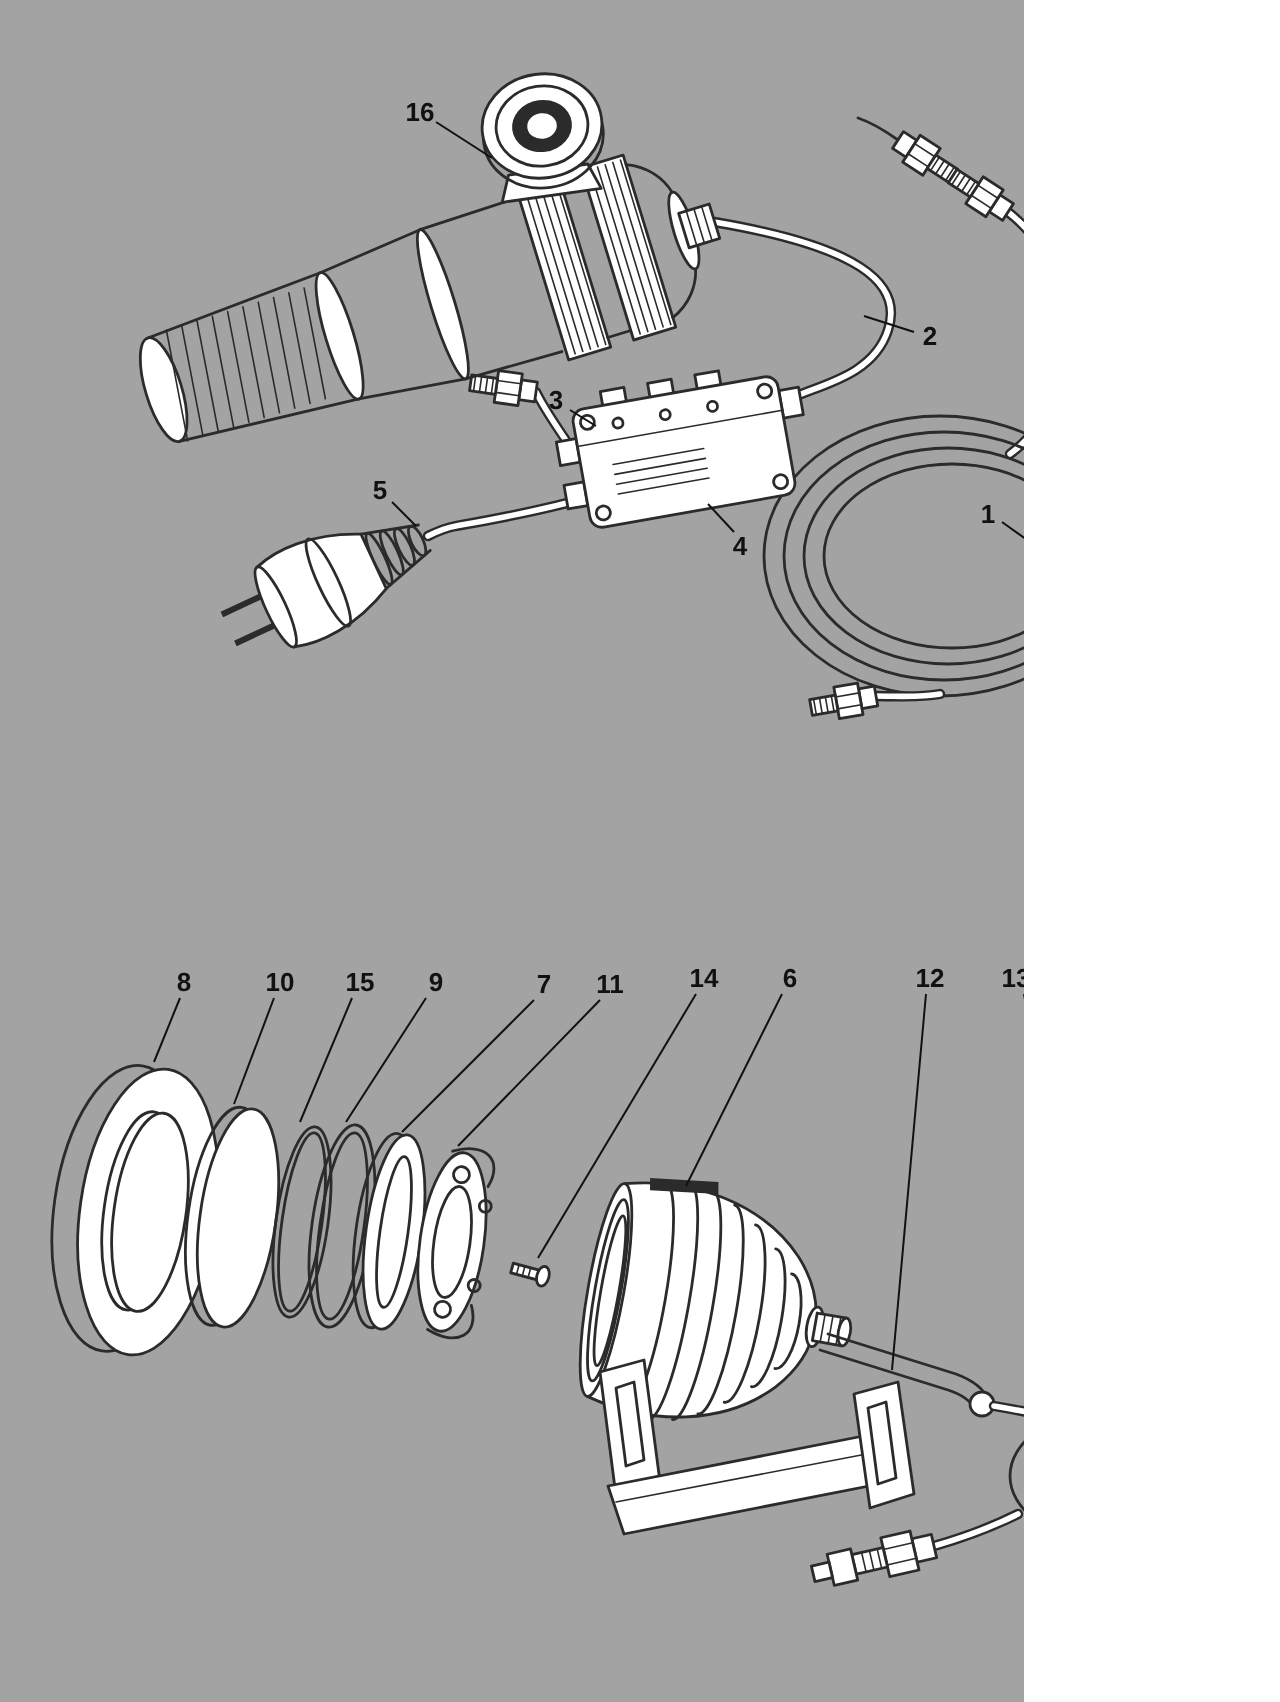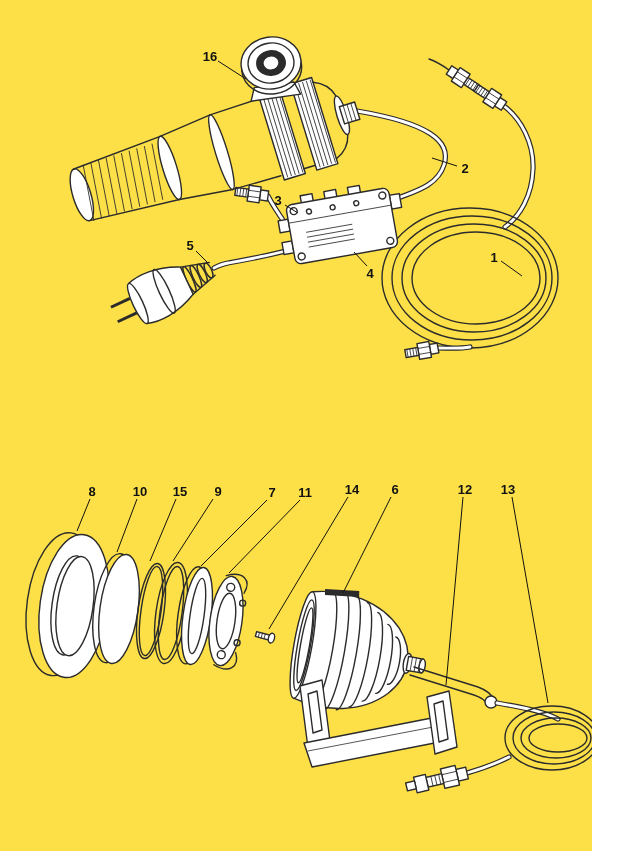--- a/index.html
+++ b/index.html
@@ -1,16 +1,16 @@
 <!DOCTYPE html>
 <html style="--ink: #2b2b2b;"><head>
 <meta charset="utf-8">
 <style>
   html,body{margin:0;padding:0;background:#ffffff;}
-  .page{position:relative;width:592px;height:851px;background:#fde047;overflow:hidden;}
+  .page{position:relative;width:512px;height:851px;background:#a3a3a3;overflow:hidden;}
   svg{display:block;}
   .ln{fill:none;stroke:var(--ink,#2b2b2b);stroke-width:1.4;stroke-linecap:round;stroke-linejoin:round;}
   .thin{fill:none;stroke:var(--ink,#2b2b2b);stroke-width:0.8;stroke-linecap:round;}
   .wfill{fill:#ffffff;stroke:var(--ink,#2b2b2b);stroke-width:1.4;stroke-linejoin:round;}
   .dfill{fill:var(--ink,#2b2b2b);stroke:none;}
   .cable-o{fill:none;stroke:var(--ink,#2b2b2b);stroke-width:5.2;stroke-linecap:round;}
   .cable-i{fill:none;stroke:#ffffff;stroke-width:2.8;stroke-linecap:round;}
   .leader{stroke:#111111;stroke-width:1;fill:none;}
   .part-label{font-family:"Liberation Sans",sans-serif;font-weight:bold;font-size:13px;fill:#111111;text-anchor:middle;}
 </style>

